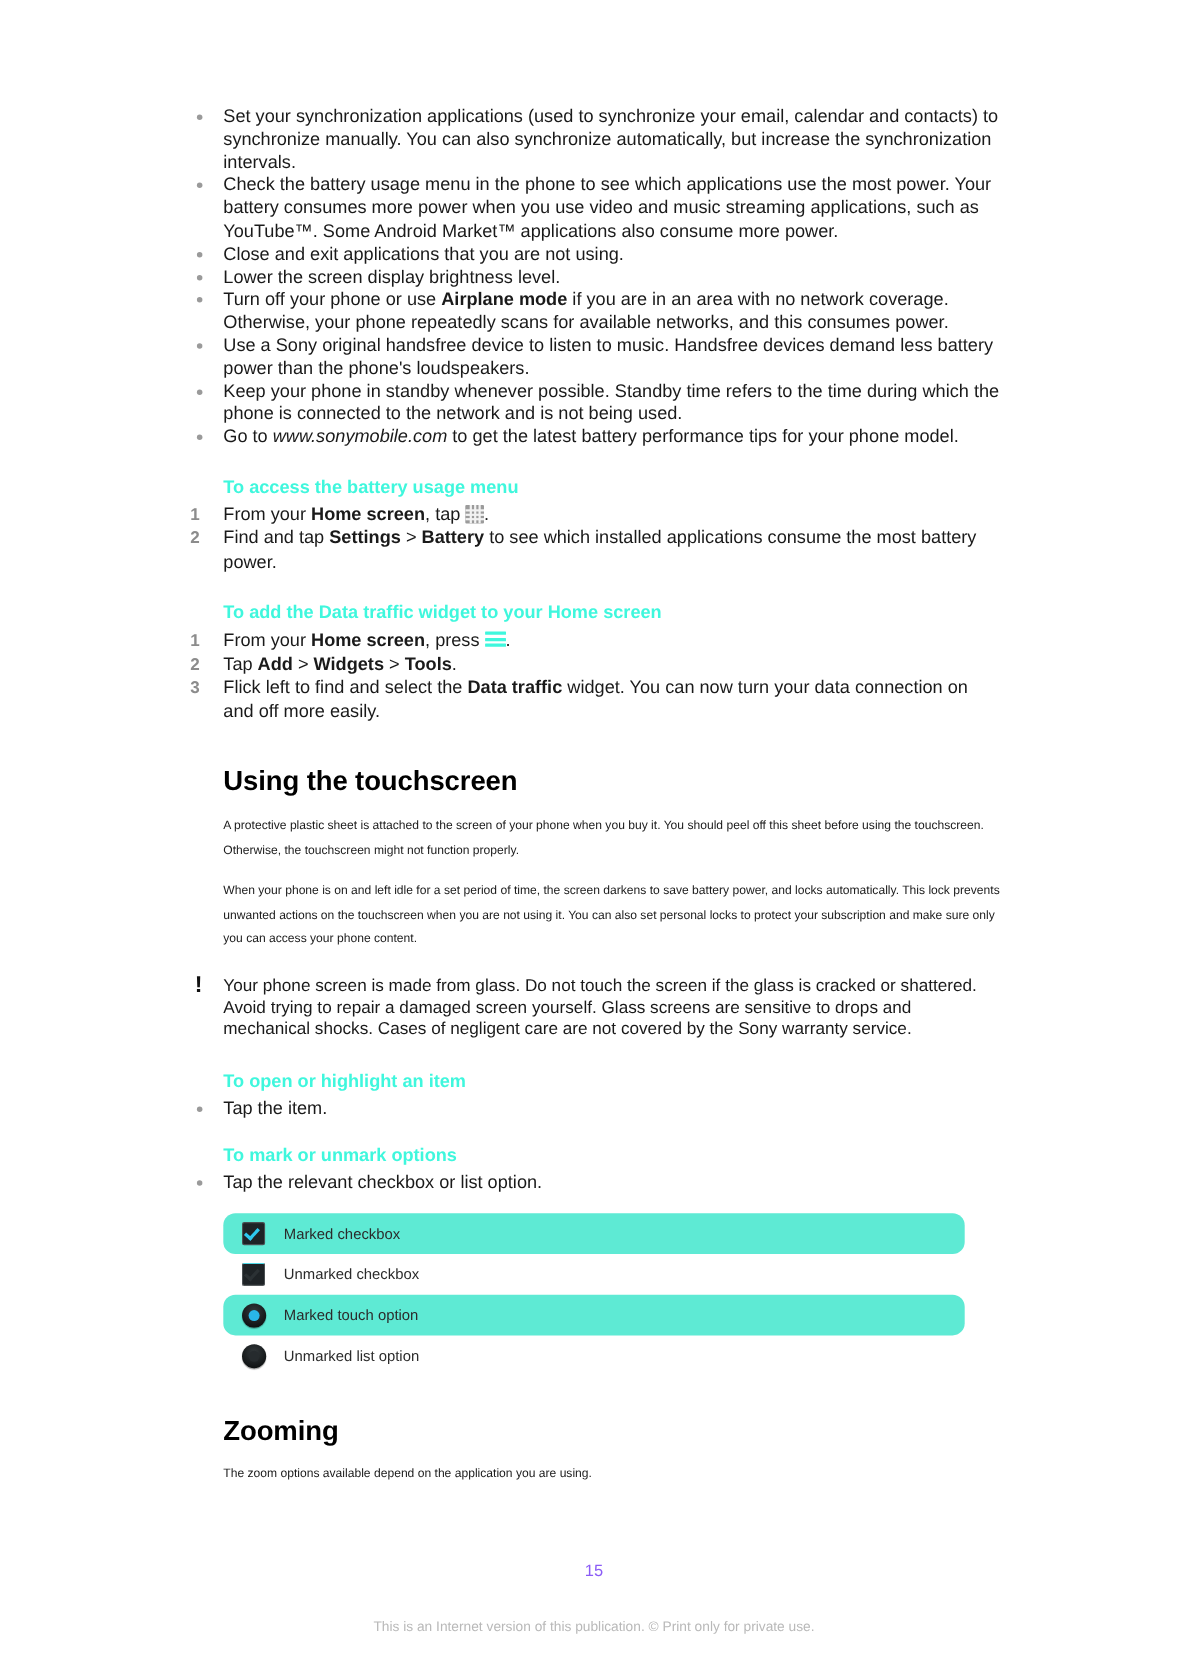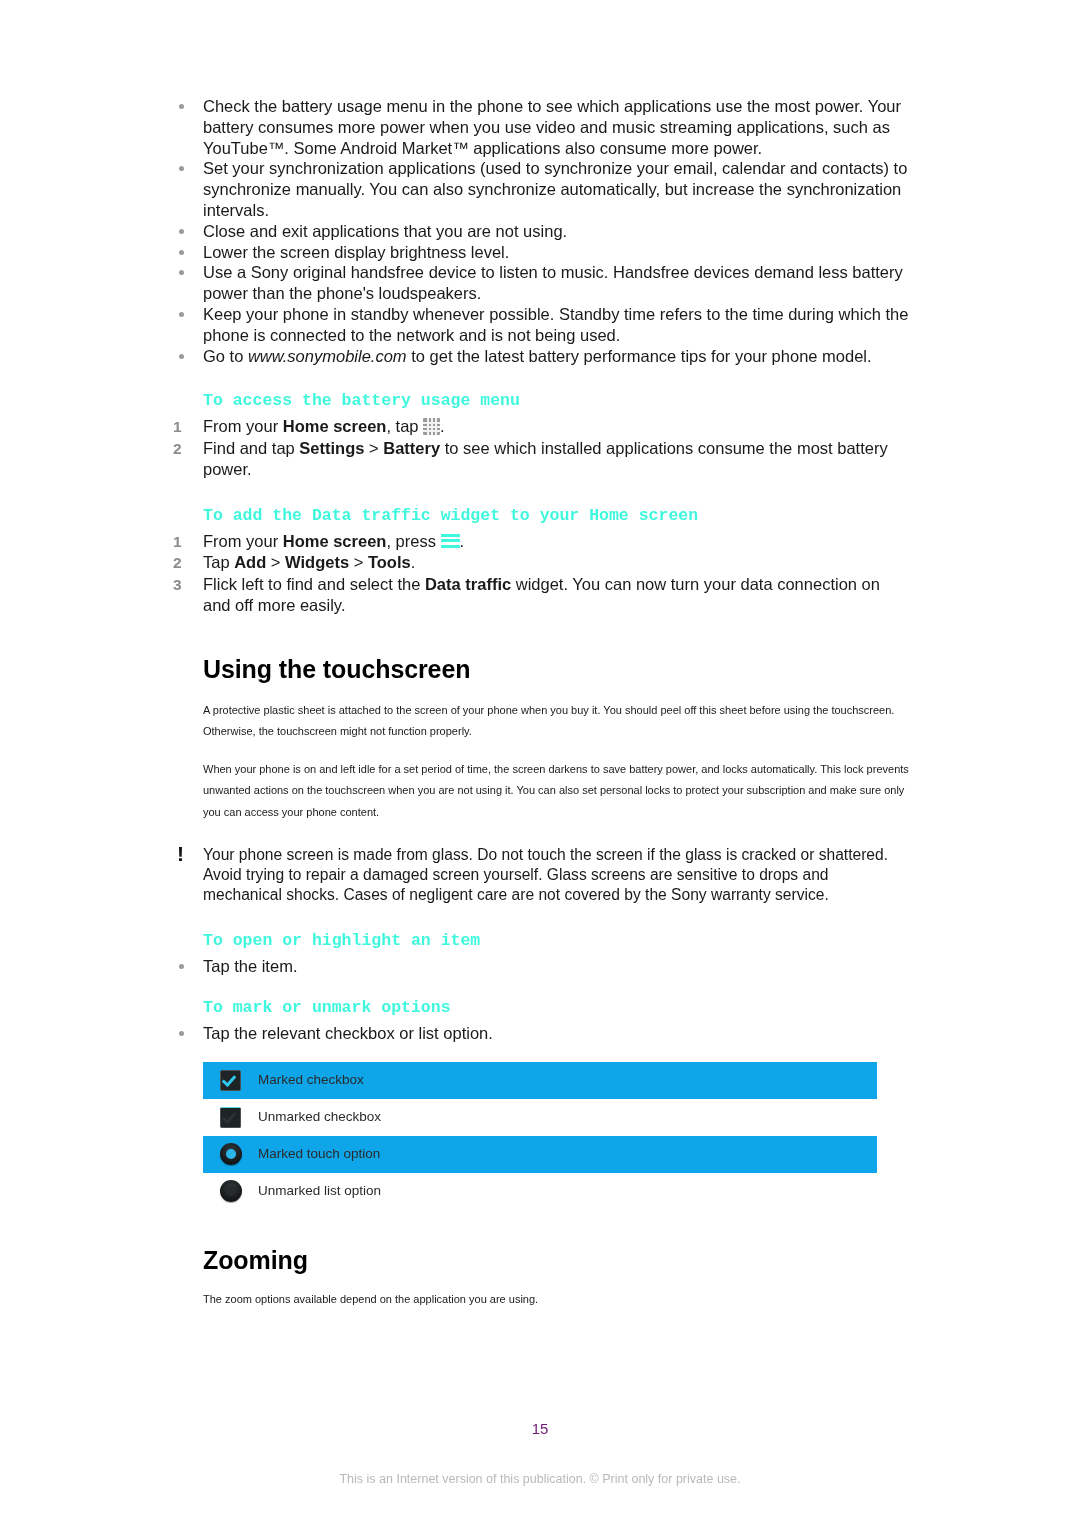--- a/index.html
+++ b/index.html
@@ -82,21 +82,20 @@
   }
 
   
   .subhead {
     color: #3ff7dd;
     font-weight: 700;
     font-size: 16.5px;
     line-height: 22px;
     padding-left: 33px;
     margin: 0;
-    font-family: Liberation Mono, monospace;
   }
 
   
   .secthead {
     font-size: 25px;
     font-weight: 700;
     color: #000000;
     padding-left: 33px;
     margin: 0;
     letter-spacing: -0.1px;
@@ -133,21 +132,21 @@
   .opttable {
     padding-left: 33px;
     width: 707px;
   }
   .optrow {
     display: flex;
     align-items: center;
     height: 37px;
     width: 674px;
   }
-  .optrow.shaded { background: #0ea5e9; }
+  .optrow.shaded { background: #5eead4; border-radius: 11px; }
   .optcell-icon {
     width: 55px;
     flex: 0 0 55px;
     display: flex;
     align-items: center;
     justify-content: center;
   }
   .optcell-label {
     font-size: 13.5px;
     color: #2b2b2b;
@@ -251,21 +250,21 @@
   b.bd { font-weight: 700; }
   i.it { font-style: italic; }
 
   
   .pagenum {
     position: absolute;
     left: 0;
     right: 0;
     top: 1420px;
     text-align: center;
-    color: #701a75;
+    color: #8b5cf6;
     font-size: 15px;
   }
   .footnote {
     position: absolute;
     left: 0;
     right: 0;
     top: 1472px;
     text-align: center;
     color: #b9b9b9;
     font-size: 12.5px;
@@ -274,33 +273,37 @@
 </head>
 <body>
 
 <div class="page">
 
   <div class="content">
 
     <ul class="bul">
       <li>
         <span class="dot"></span>
+        <span>Set your synchronization applications (used to synchronize your email, calendar and contacts) to synchronize manually. You can also synchronize automatically, but increase the synchronization intervals.</span>
+      </li>
+      <li>
+        <span class="dot"></span>
         <span>Check the battery usage menu in the phone to see which applications use the most power. Your battery consumes more power when you use video and music streaming applications, such as YouTube™. Some Android Market™ applications also consume more power.</span>
       </li>
       <li>
         <span class="dot"></span>
-        <span>Set your synchronization applications (used to synchronize your email, calendar and contacts) to synchronize manually. You can also synchronize automatically, but increase the synchronization intervals.</span>
-      </li>
-      <li>
-        <span class="dot"></span>
         <span>Close and exit applications that you are not using.</span>
       </li>
       <li>
         <span class="dot"></span>
         <span>Lower the screen display brightness level.</span>
+      </li>
+      <li>
+        <span class="dot"></span>
+        <span>Turn off your phone or use </span><b class="bd">Airplane mode</b><span> if you are in an area with no network coverage. Otherwise, your phone repeatedly scans for available networks, and this consumes power.</span>
       </li>
       <li>
         <span class="dot"></span>
         <span>Use a Sony original handsfree device to listen to music. Handsfree devices demand less battery power than the phone's loudspeakers.</span>
       </li>
       <li>
         <span class="dot"></span>
         <span>Keep your phone in standby whenever possible. Standby time refers to the time during which the phone is connected to the network and is not being used.</span>
       </li>
       <li>

